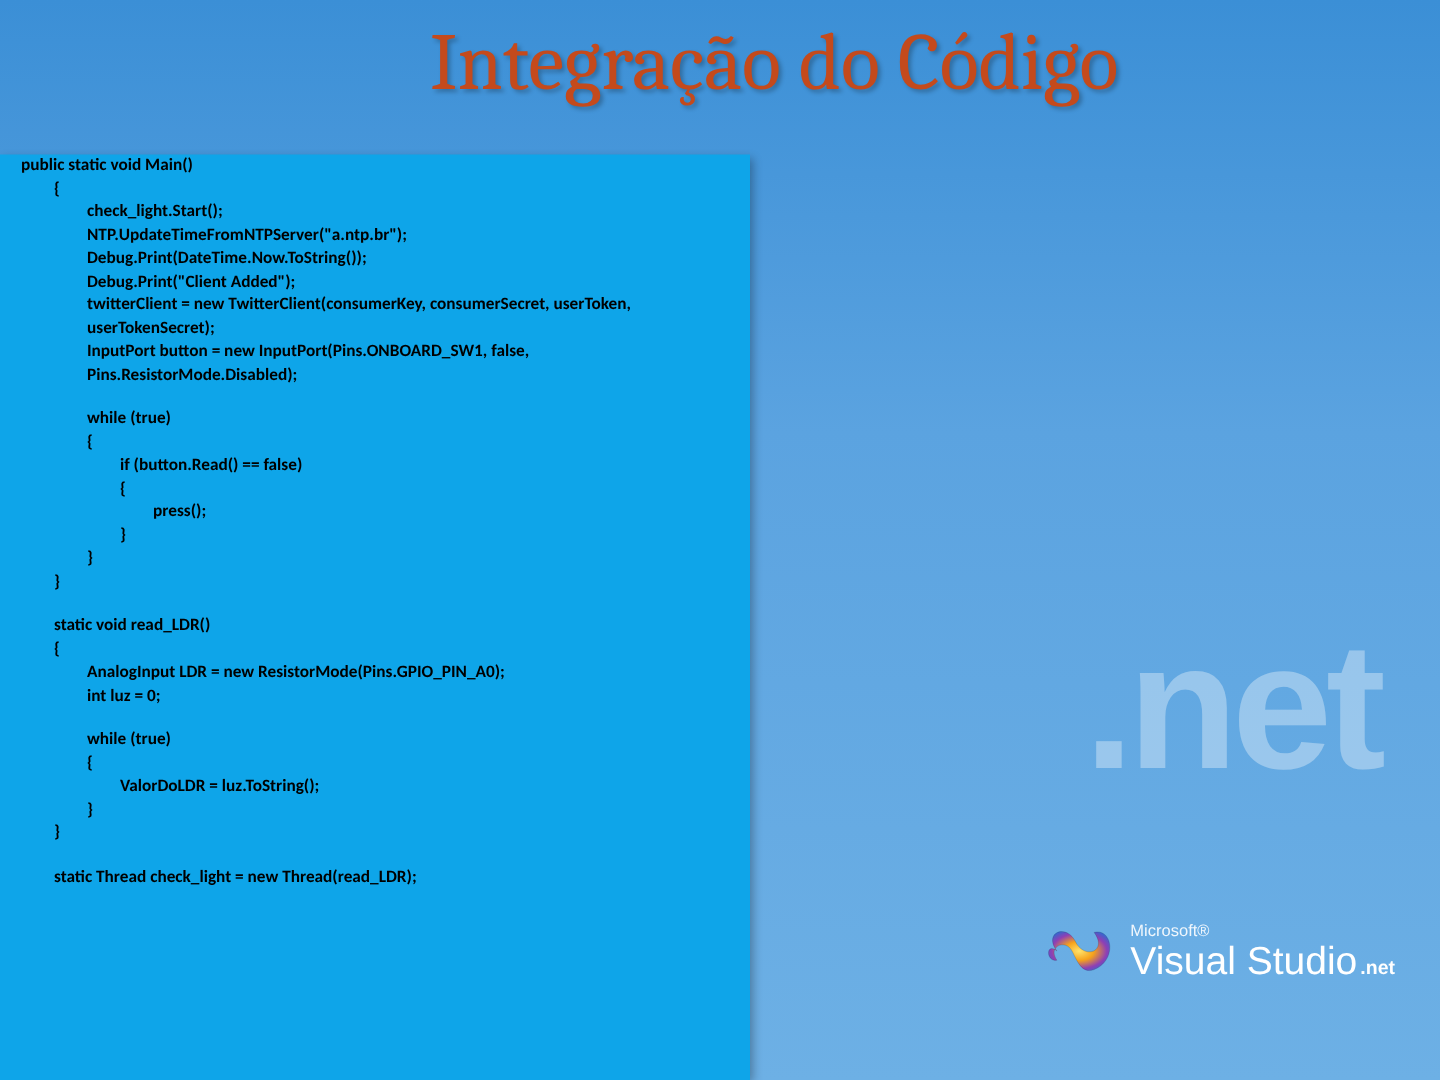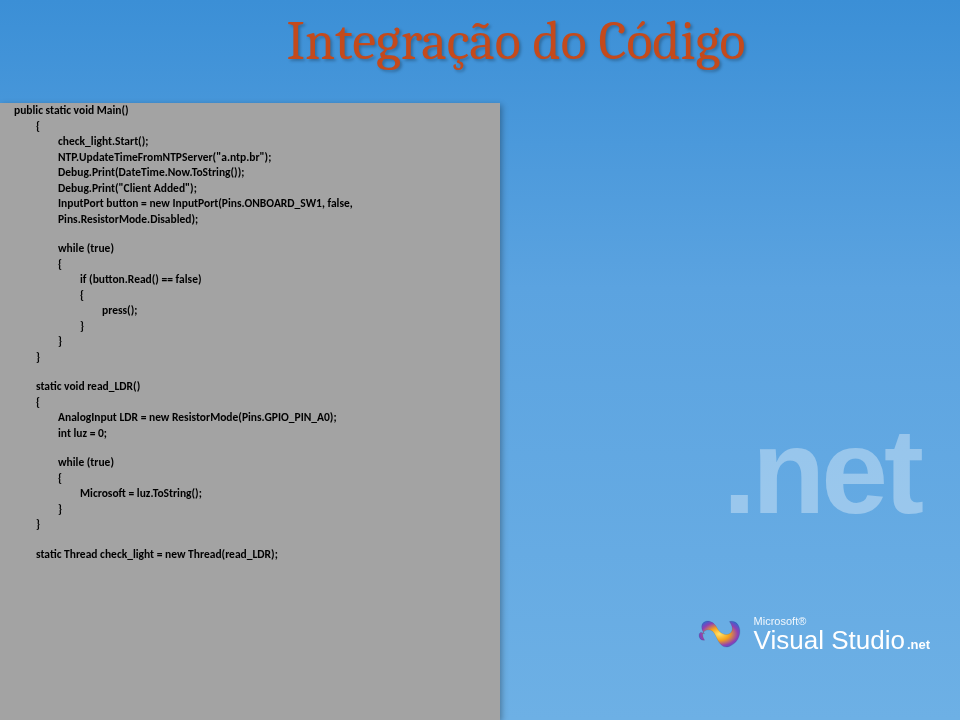--- a/index.html
+++ b/index.html
@@ -23,21 +23,21 @@
     text-shadow: 2px 2px 3px rgba(0,0,0,0.25);
     white-space: nowrap;
     margin-left: 36px;
   }
   .code-box {
     position: absolute;
     top: 103px;
     left: 0;
     width: 500px;
     height: 617px;
-    background: #a3a3a3;
+    background: #0ea5e9;
     padding: 0 14px 14px 14px;
     box-shadow: 2px 2px 6px rgba(0,0,0,0.3);
     font-family: Calibri, "Segoe UI", sans-serif;
     font-size: 11.5px;
     line-height: 1.35;
     color: #000;
     overflow: hidden;
   }
   .code-box .line { white-space: pre-wrap; word-break: break-word; }
   .ind1 { padding-left: 22px; }
@@ -82,39 +82,40 @@
 
 <div class="title">Integração do Código</div>
 
 <div class="code-box">
   <div class="line bold">public static void Main()</div>
   <div class="line ind1 bold">{</div>
   <div class="line ind2 bold">check_light.Start();</div>
   <div class="line ind2 bold">NTP.UpdateTimeFromNTPServer("a.ntp.br");</div>
   <div class="line ind2 bold">Debug.Print(DateTime.Now.ToString());</div>
   <div class="line ind2 bold">Debug.Print("Client Added");</div>
+  <div class="line ind2 bold">twitterClient = new TwitterClient(consumerKey, consumerSecret, userToken, userTokenSecret);</div>
   <div class="line ind2 bold">InputPort button = new InputPort(Pins.ONBOARD_SW1, false, Pins.ResistorMode.Disabled);</div>
   <div class="gap"></div>
   <div class="line ind2 bold">while (true)</div>
   <div class="line ind2 bold">{</div>
   <div class="line ind3 bold">if (button.Read() == false)</div>
   <div class="line ind3 bold">{</div>
   <div class="line ind4 bold">press();</div>
   <div class="line ind3 bold">}</div>
   <div class="line ind2 bold">}</div>
   <div class="line ind1 bold">}</div>
   <div class="gap"></div>
   <div class="line ind1 bold">static void read_LDR()</div>
   <div class="line ind1 bold">{</div>
   <div class="line ind2 bold">AnalogInput LDR = new ResistorMode(Pins.GPIO_PIN_A0);</div>
   <div class="line ind2 bold">int luz = 0;</div>
   <div class="gap"></div>
   <div class="line ind2 bold">while (true)</div>
   <div class="line ind2 bold">{</div>
-  <div class="line ind3 bold">Microsoft = luz.ToString();</div>
+  <div class="line ind3 bold">ValorDoLDR = luz.ToString();</div>
   <div class="line ind2 bold">}</div>
   <div class="line ind1 bold">}</div>
   <div class="gap"></div>
   <div class="line ind1 bold">static Thread check_light = new Thread(read_LDR);</div>
 </div>
 
 <div class="watermark">.net</div>
 
 <div class="vs-logo">
   <div class="vs-swirl">

